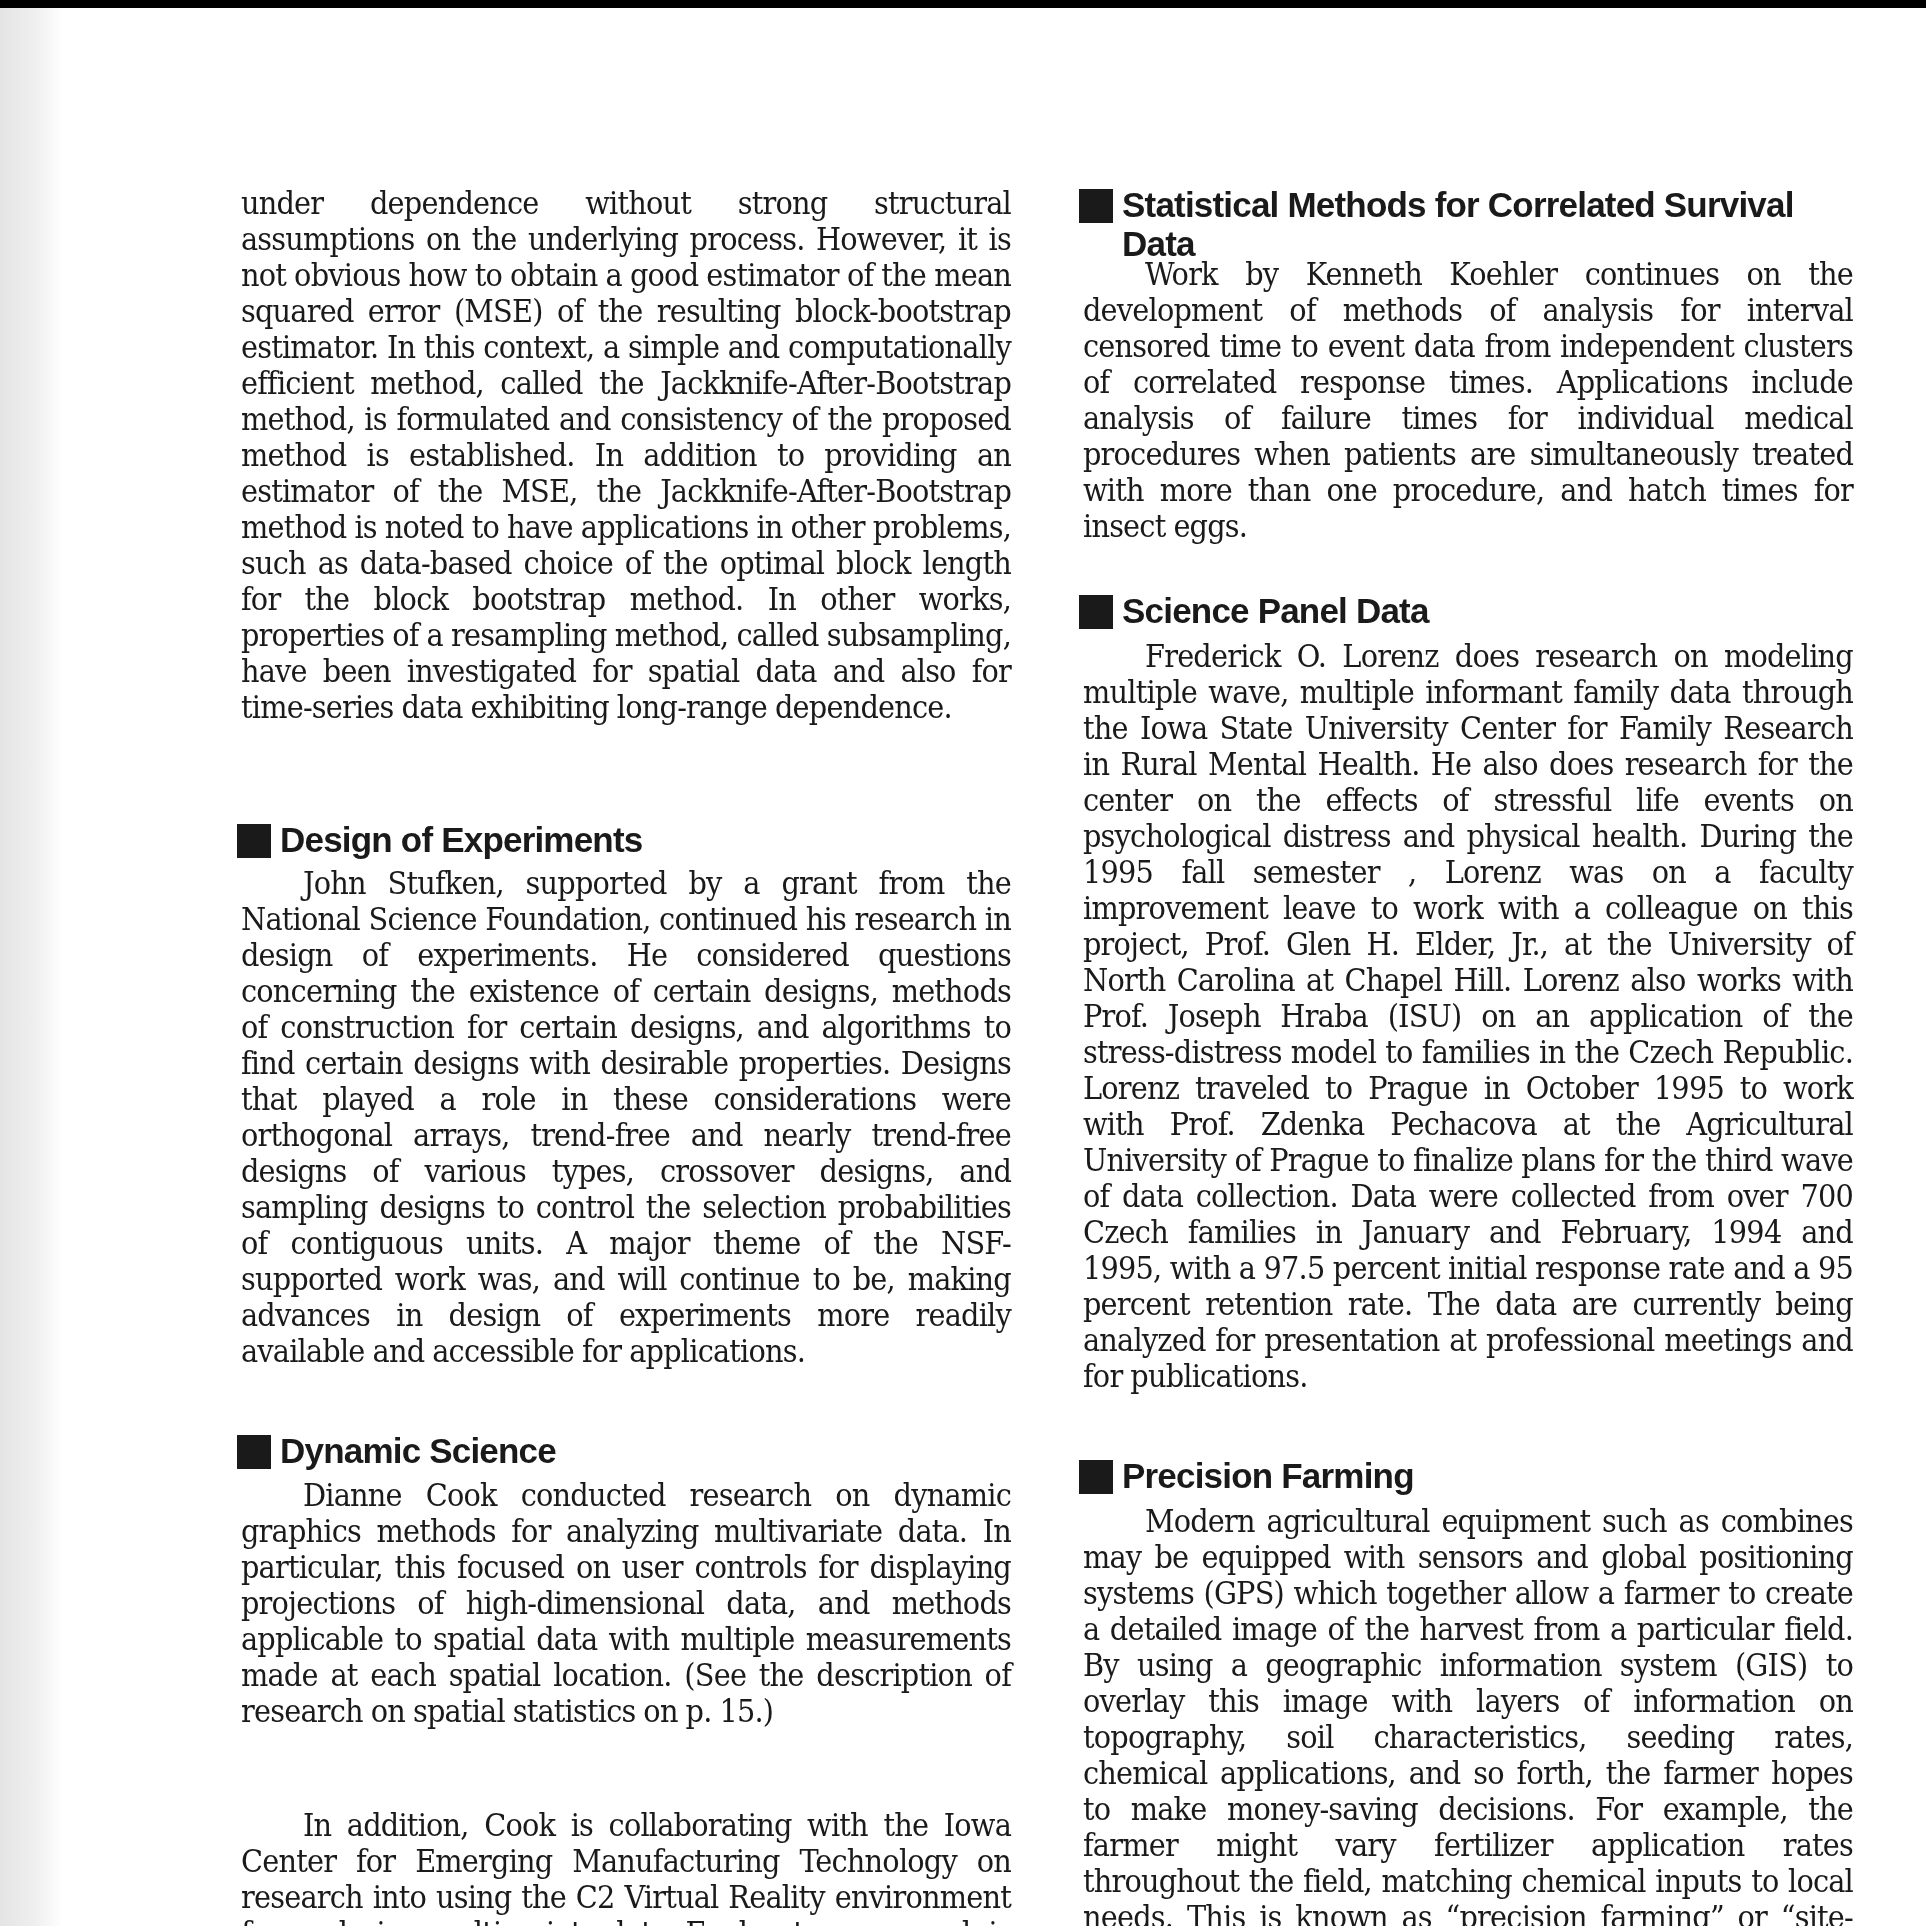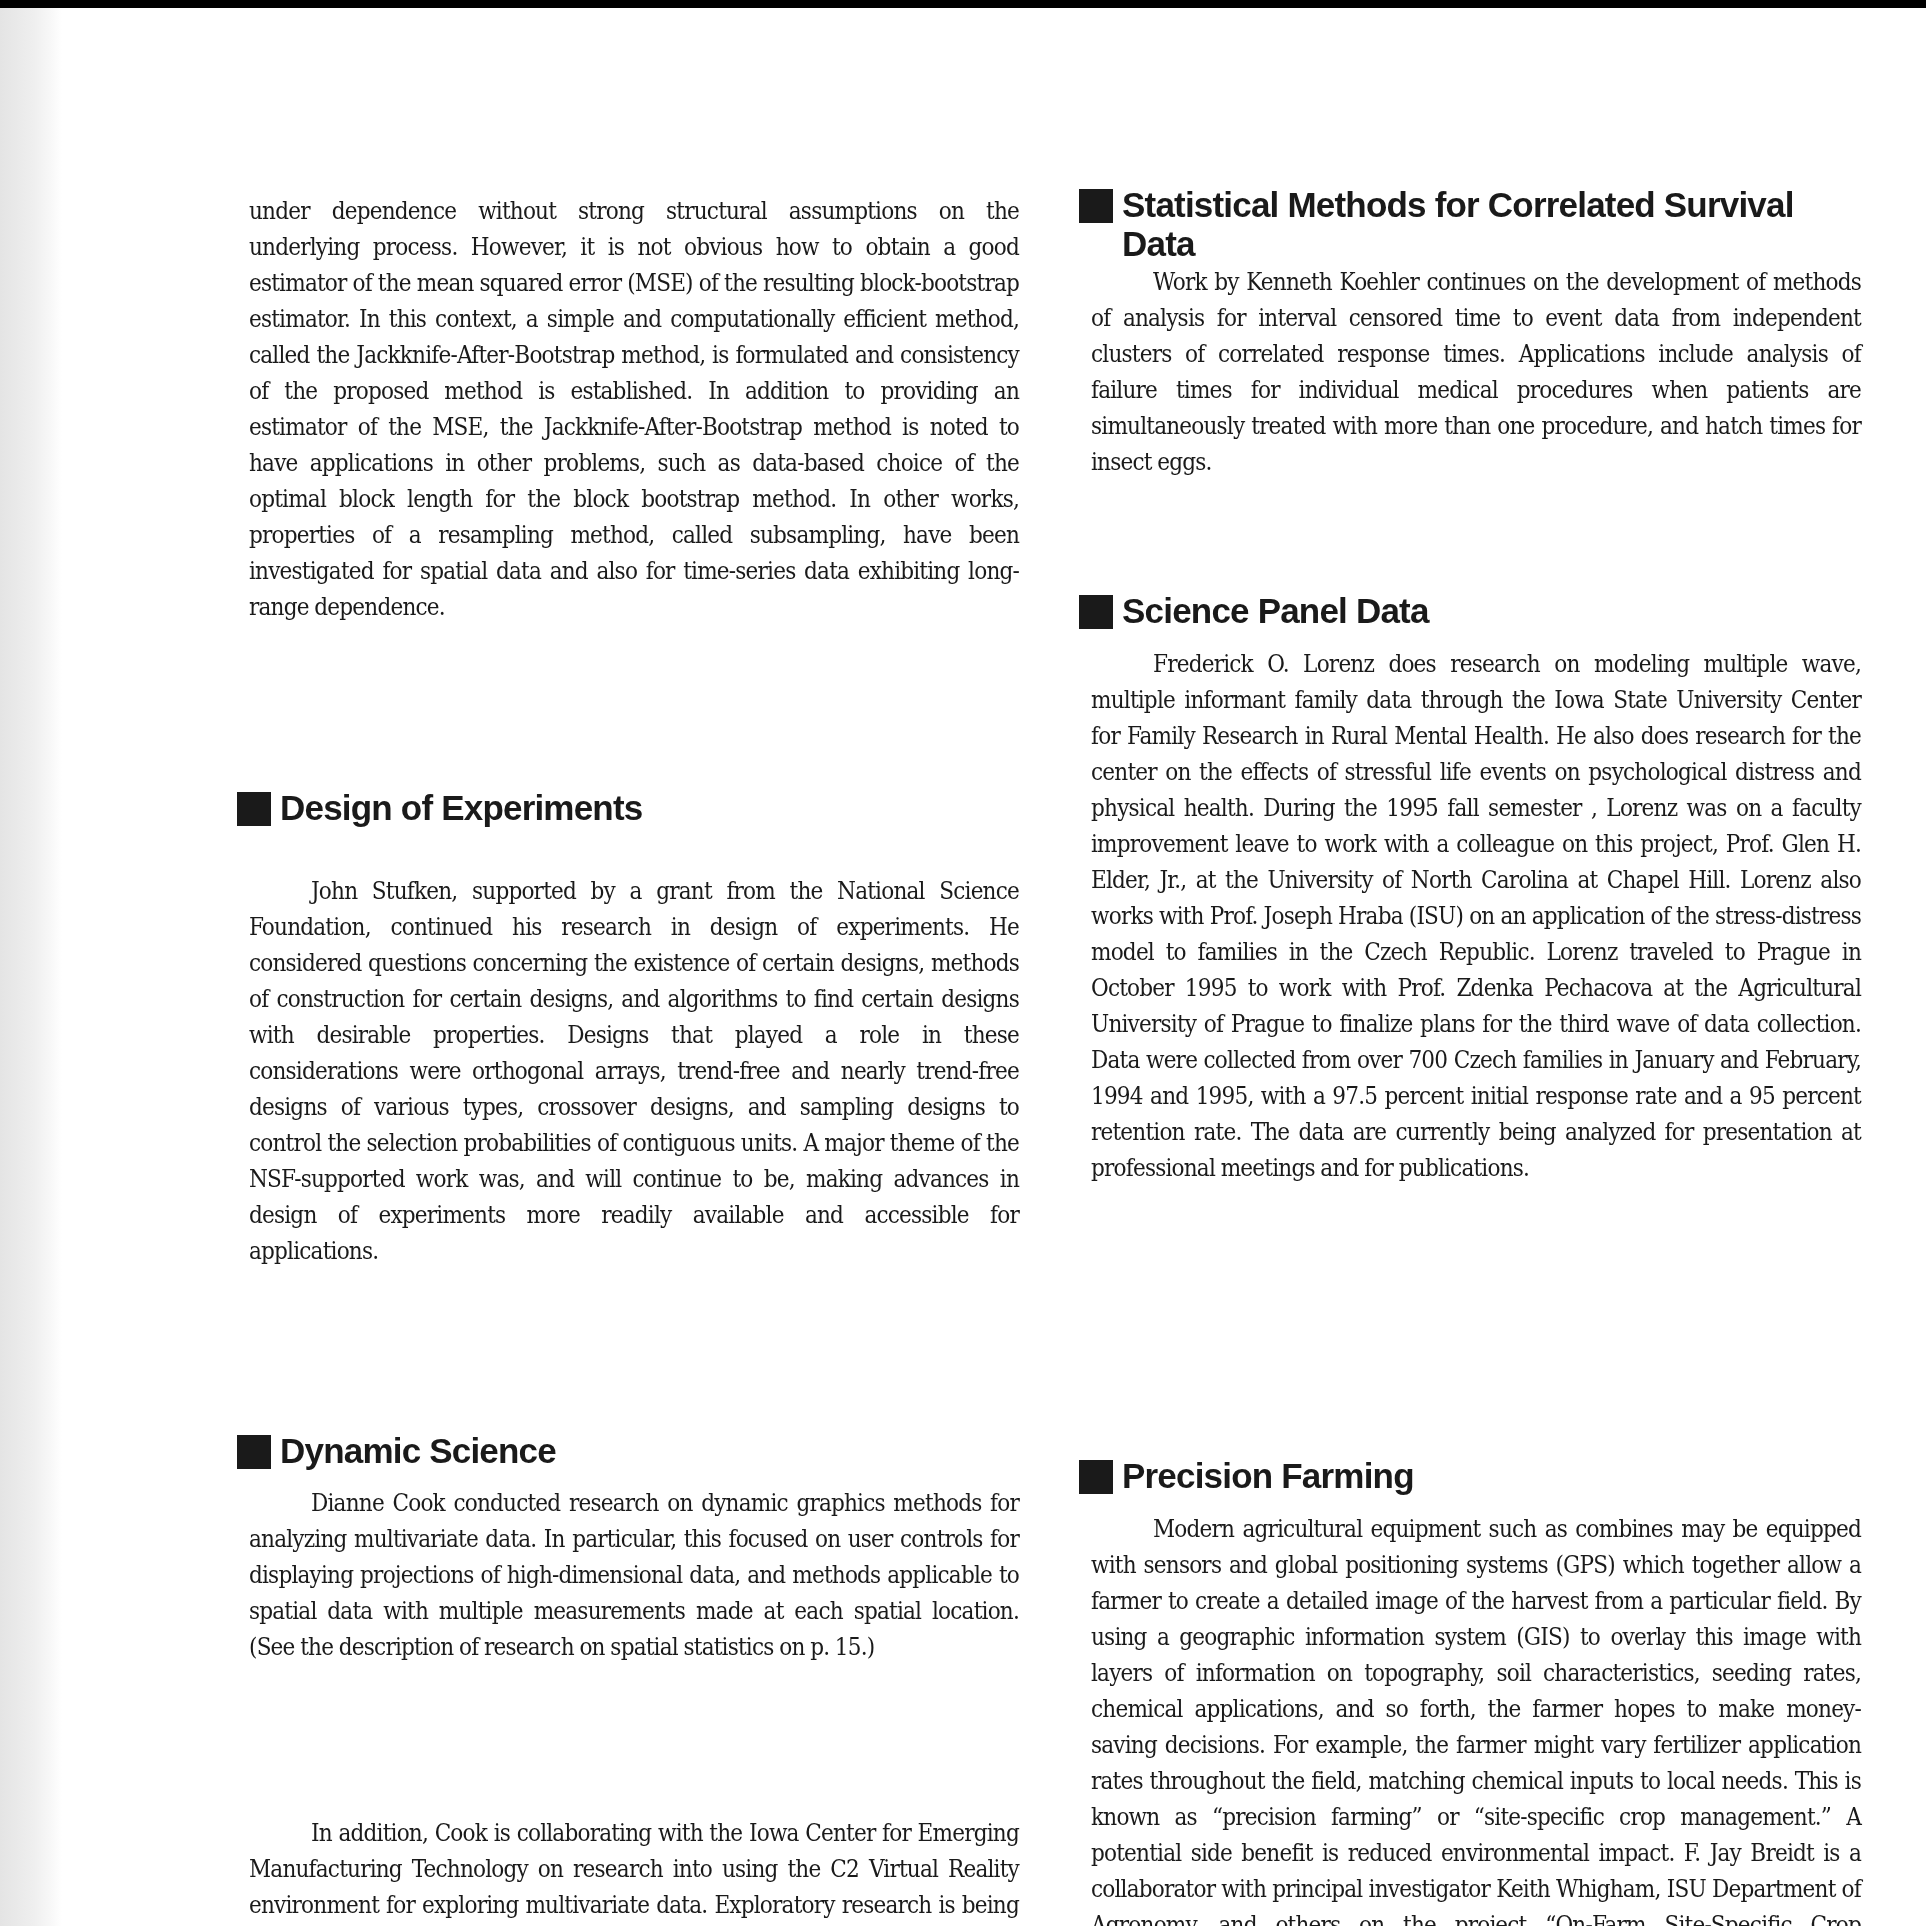--- a/index.html
+++ b/index.html
@@ -11,22 +11,22 @@
   }
   .top-bar { position: absolute; left: 0; top: 0; width: 1965px; height: 7.7px; background: #000; }
   .gutter-shadow {
     position: absolute; left: 0; top: 7.7px; width: 62px; height: 2535px;
     background: linear-gradient(to right, #e4e4e4 0%, #efefef 55%, #f7f7f7 80%, #ffffff 100%);
   }
   .col { position: absolute; top: 0; }
   .col-left { left: 237px; width: 770px; }
   .col-right { left: 1079px; width: 770px; }
   .para {
-    position: absolute; left: 0; width: 770px; margin: 12px;
-    font-size: 24px; line-height: 36px; text-align: justify;
+    position: absolute; left: 0; width: 770px; margin: 4px;
+    font-size: 32px; line-height: 36px; text-align: justify;
     letter-spacing: -0.8px; word-spacing: -0.4px;
     font-family: "DejaVu Serif", serif;
     font-stretch: condensed;
   }
   .para.indent { text-indent: 62px; }
   .heading {
     position: absolute; left: 0; width: 790px; margin: 0;
     font-family: "Liberation Sans", sans-serif; font-weight: bold;
     font-size: 35px; line-height: 39px; letter-spacing: -0.8px; color: #1a1a1a;
   }
@@ -44,21 +44,21 @@
 </style>
 </head>
 <body>
 
 <div class="top-bar"></div>
 <div class="gutter-shadow"></div>
 
 <div class="col col-left">
   <p class="para" style="top:181px;">under dependence without strong structural assumptions on the underlying process. However, it is not obvious how to obtain a good estimator of the mean squared error (MSE) of the resulting block-bootstrap estimator. In this context, a simple and computationally efficient method, called the Jackknife-After-Bootstrap method, is formulated and consistency of the proposed method is established. In addition to providing an estimator of the MSE, the Jackknife-After-Bootstrap method is noted to have applications in other problems, such as data-based choice of the optimal block length for the block bootstrap method. In other works, properties of a resampling method, called subsampling, have been investigated for spatial data and also for time-series data exhibiting long-range dependence.</p>
 
-  <div class="heading" style="top:788px;">
+  <div class="heading" style="top:820px;">
     <span class="hicon"><span class="dots"></span></span>
     <span class="htext">Design of Experiments</span>
   </div>
   <p class="para indent" style="top:861px;">John Stufken, supported by a grant from the National Science Foundation, continued his research in design of experiments. He considered questions concerning the existence of certain designs, methods of construction for certain designs, and algorithms to find certain designs with desirable properties. Designs that played a role in these considerations were orthogonal arrays, trend-free and nearly trend-free designs of various types, crossover designs, and sampling designs to control the selection probabilities of contiguous units. A major theme of the NSF-supported work was, and will continue to be, making advances in design of experiments more readily available and accessible for applications.</p>
 
   <div class="heading" style="top:1431px;">
     <span class="hicon"><span class="dots"></span></span>
     <span class="htext">Dynamic Science</span>
   </div>
   <p class="para indent" style="top:1473px;">Dianne Cook conducted research on dynamic graphics methods for analyzing multivariate data. In particular, this focused on user controls for displaying projections of high-dimensional data, and methods applicable to spatial data with multiple measurements made at each spatial location. (See the description of research on spatial statistics on p. 15.)</p>

